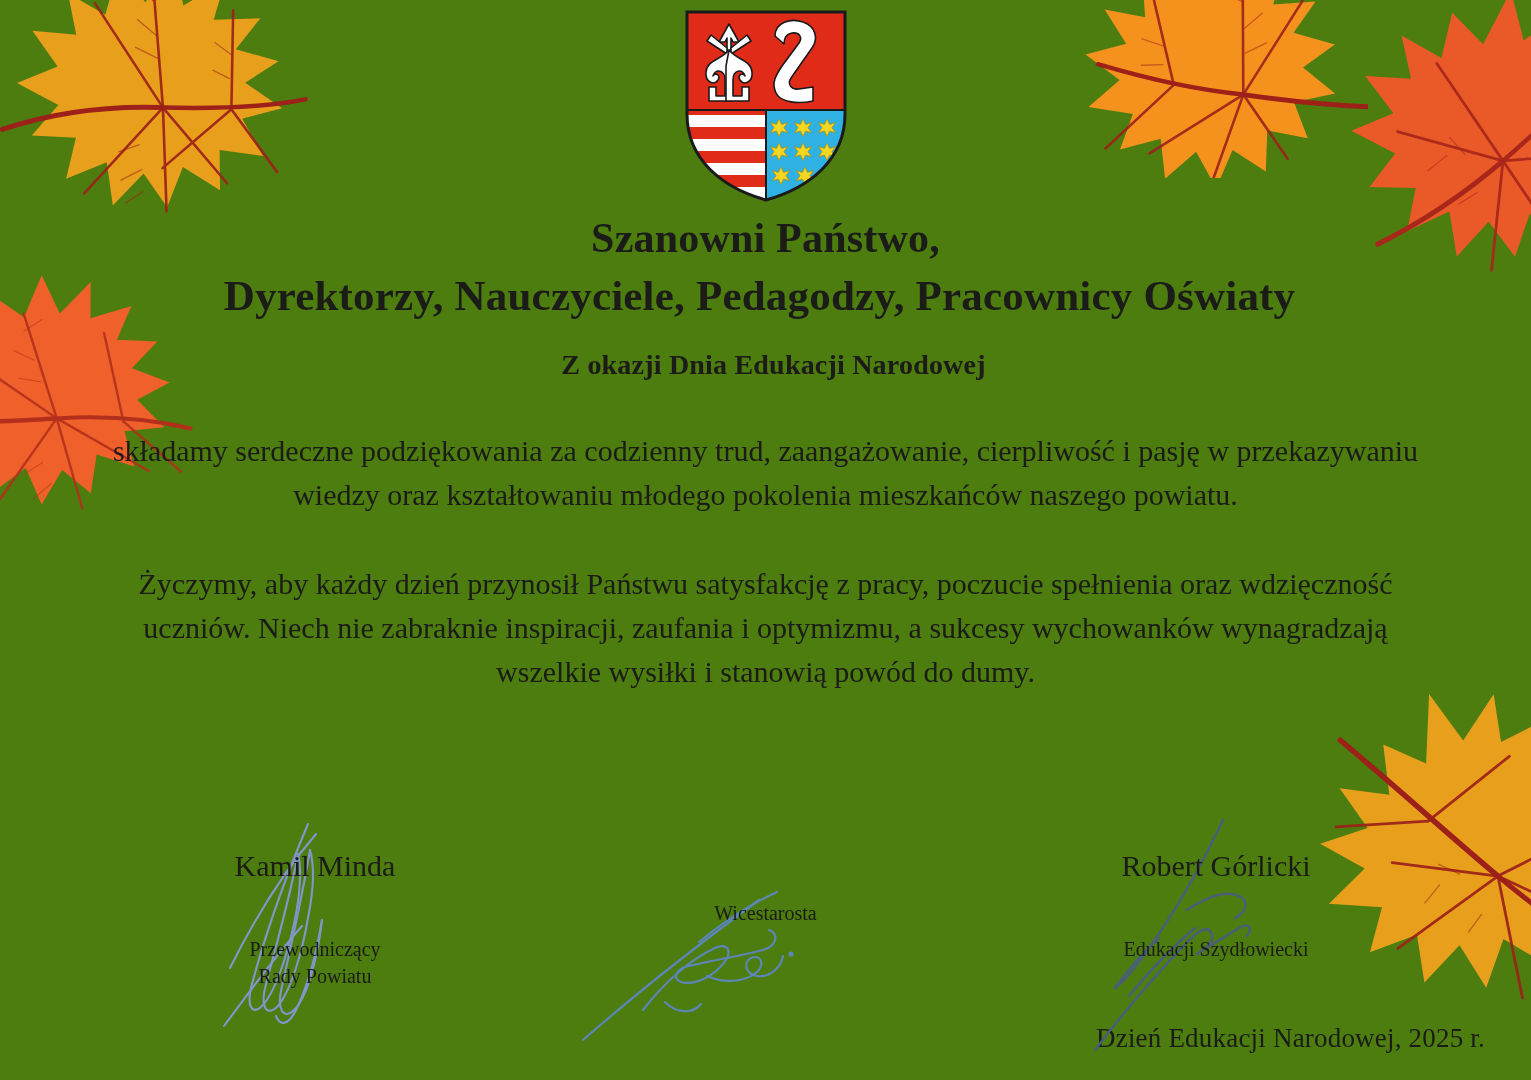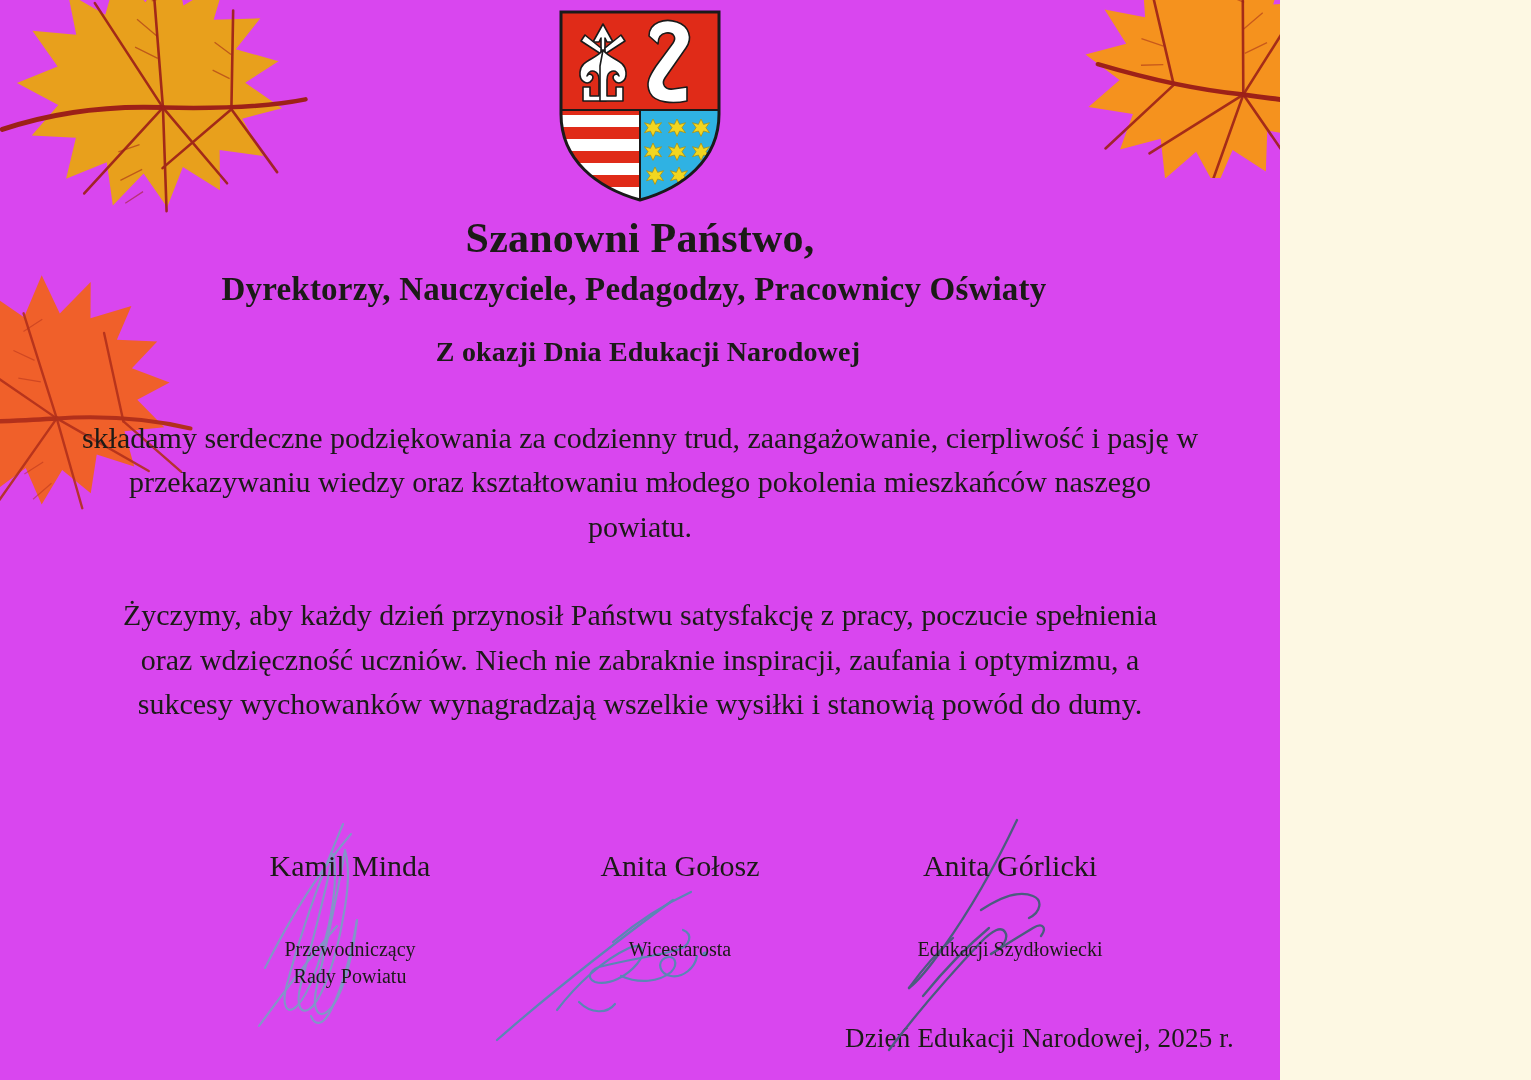--- a/index.html
+++ b/index.html
@@ -3,23 +3,23 @@
 <meta charset="utf-8">
 <title>Dzień Edukacji Narodowej</title>
 <style>
   html, body {
     margin: 0;
     padding: 0;
     background: #fdf8e3;
   }
   #card {
     position: relative;
-    width: 1280px;
+    width: 1531px;
     height: 1080px;
-    background: #d946ef;
+    background: #4d7c0f;
     overflow: hidden;
     font-family: "Liberation Serif", "DejaVu Serif", serif;
     color: #1b1b17;
   }
 
   
   .leaf-layer {
     position: absolute;
     inset: 0;
     pointer-events: none;
@@ -47,21 +47,21 @@
     text-align: center;
   }
   .hl1 {
     font-size: 42px;
     font-weight: 700;
     letter-spacing: .2px;
     line-height: 1.28;
     margin: 0;
   }
   .hl2 {
-    font-size: 33px;
+    font-size: 43px;
     font-weight: 700;
     letter-spacing: .2px;
     line-height: 1.28;
     margin: 2px 12px 0 0;
   }
   .subtitle {
     font-size: 28px;
     font-weight: 700;
     margin: 26px 0 0 16px;
     letter-spacing: .2px;
@@ -81,24 +81,23 @@
     letter-spacing: .3px;
   }
 
   
   #signatures {
     position: absolute;
     left: 0;
     right: 0;
     top: 848px;
     display: flex;
-    justify-content: flex-start;
+    justify-content: space-between;
     padding: 0 150px;
     box-sizing: border-box;
-    margin-left: 35px;
   }
   .sig-col {
     position: relative;
     flex: 0 0 auto;
     text-align: center;
     width: 330px;
   }
   .sig-name {
     font-size: 30px;
     line-height: 1.2;
@@ -325,38 +324,37 @@
         <g fill="none" stroke="#5b86b5" stroke-width="2.2" stroke-linecap="round">
           <path d="M10 184 C58 142 118 94 186 44"></path>
           <path d="M70 154 C90 128 116 104 142 92 C156 86 160 96 150 108 C140 120 122 130 108 126 C98 122 104 112 116 110"></path>
           <path d="M116 110 C140 104 168 100 190 94 C204 90 206 78 196 74"></path>
           <path d="M126 86 C150 66 178 48 204 36"></path>
           <path d="M134 120 C152 128 172 126 184 116 C192 108 188 98 178 102 C170 106 172 118 184 120 C196 122 208 112 210 100"></path>
           <path d="M92 146 C104 158 120 158 128 148"></path>
           <circle cx="218" cy="98" r="2.6" fill="#5b86b5" stroke="none"></circle>
         </g>
       </svg>
-      <div class="sig-name">Anita Gołosz</div>
       <div class="sig-role">
         <span class="role-line">Wicestarosta</span>
       </div>
     </div>
 
     <div class="sig-col">
       <svg class="sig-ink" style="left:16px; top:-34px;" width="250" height="240" viewBox="0 0 250 240">
         <g fill="none" stroke="#4a5d7e" stroke-width="2.3" stroke-linecap="round">
           <path d="M156 6 C138 44 112 92 82 134 C68 154 56 168 48 174"></path>
           <path d="M48 174 C58 160 74 140 92 124"></path>
           <path d="M28 236 C52 204 86 164 120 128 C132 116 140 112 144 118 C148 124 142 134 130 140"></path>
           <path d="M130 140 C146 130 162 120 172 114 C182 108 186 114 180 122"></path>
           <path d="M120 96 C138 84 158 76 172 82 C182 86 180 98 168 104"></path>
           <path d="M62 182 C80 160 104 134 128 114"></path>
         </g>
       </svg>
-      <div class="sig-name">Anita Górlicki</div>
+      <div class="sig-name">Robert Górlicki</div>
       <div class="sig-role">
         <span class="role-line">Edukacji Szydłowiecki</span>
       </div>
     </div>
   </div>
 
   <div id="date-line">Dzień Edukacji Narodowej, 2025 r.</div>
 </div>
 
 </body></html>

